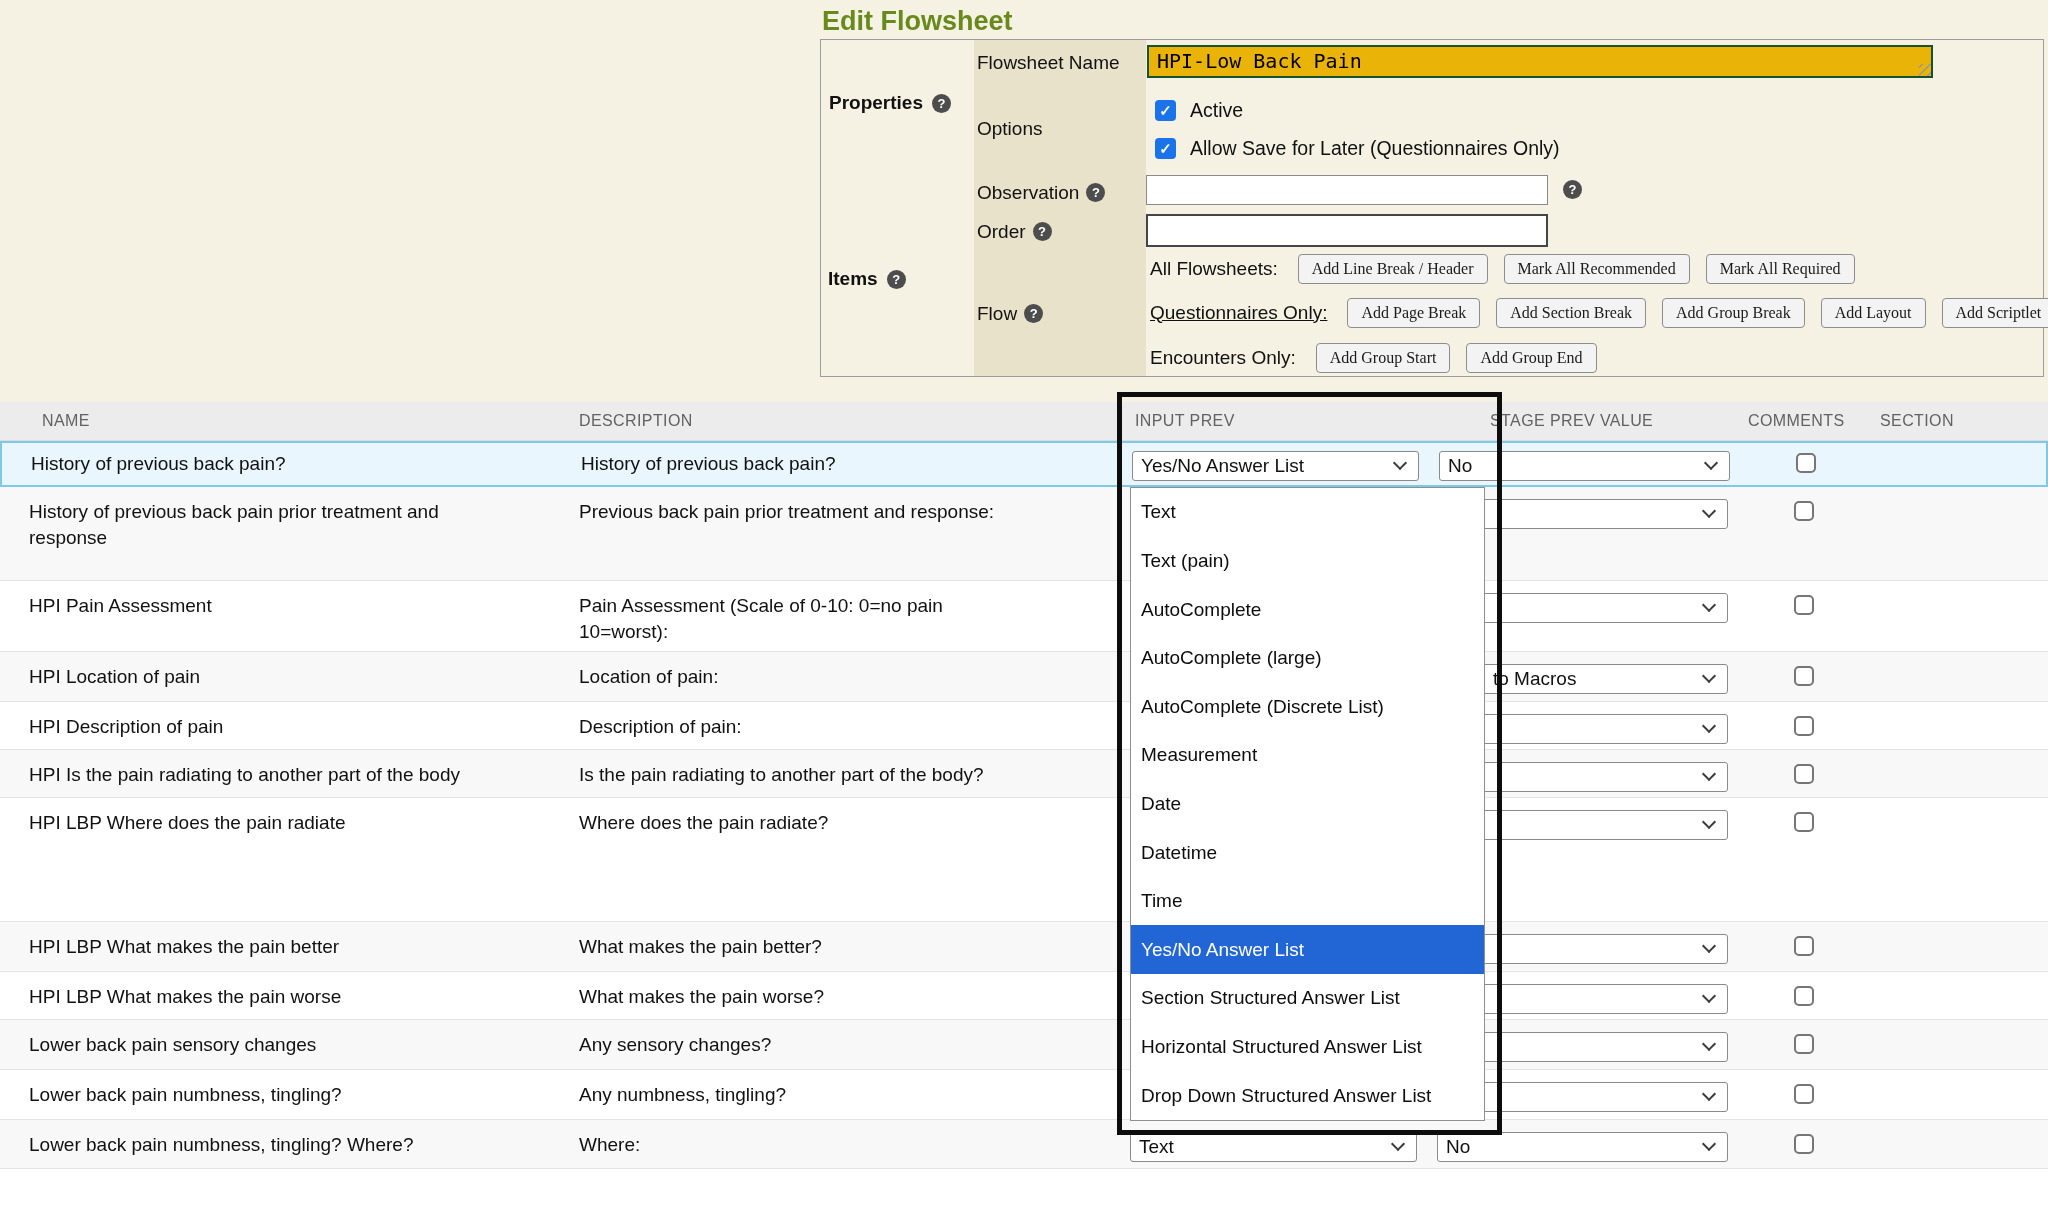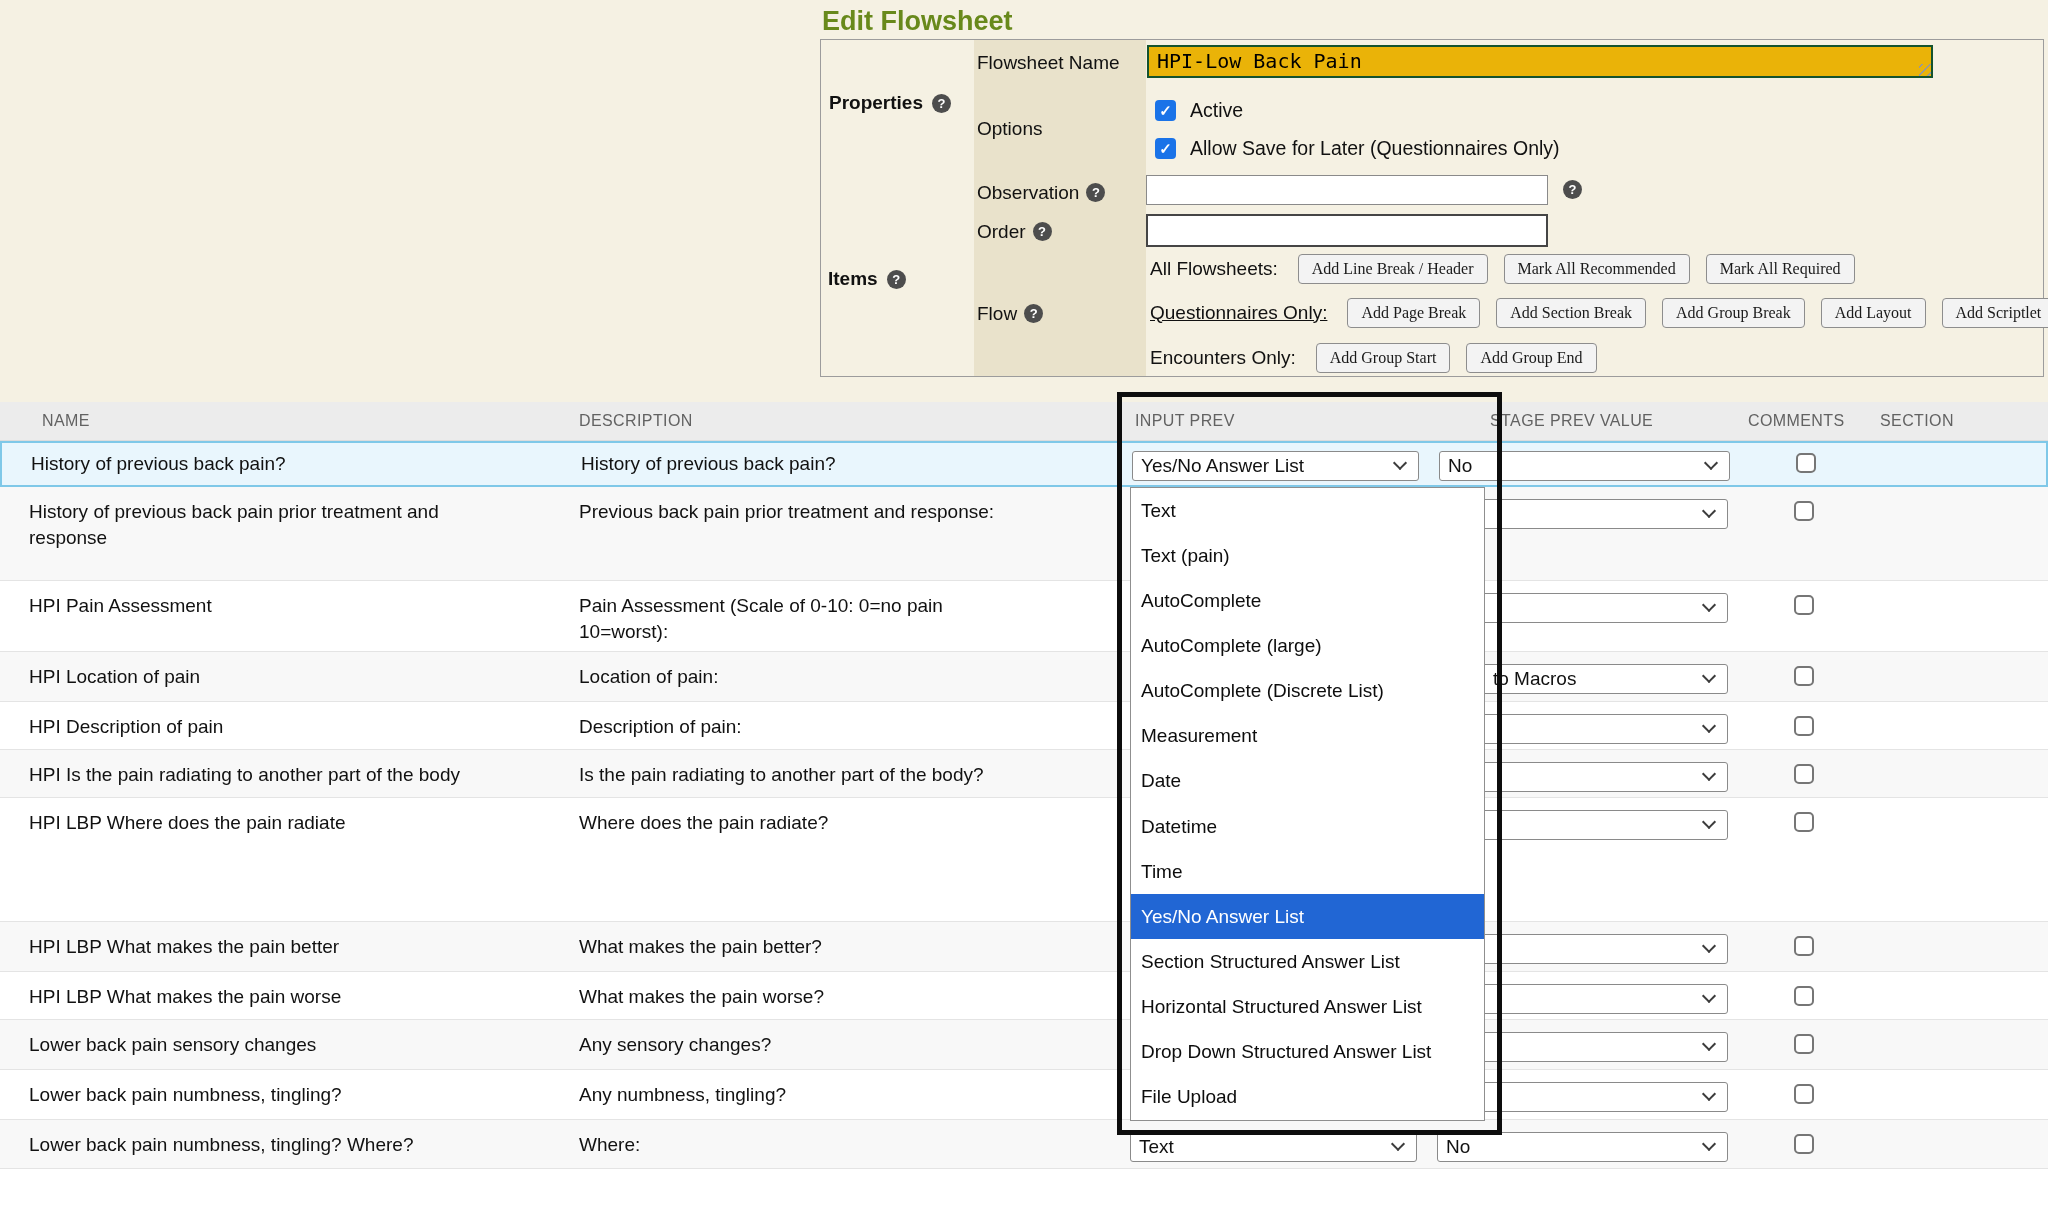--- a/index.html
+++ b/index.html
@@ -420,17 +420,16 @@
       <div class="dd-item">AutoComplete (large)</div>
       <div class="dd-item">AutoComplete (Discrete List)</div>
       <div class="dd-item">Measurement</div>
       <div class="dd-item">Date</div>
       <div class="dd-item">Datetime</div>
       <div class="dd-item">Time</div>
       <div class="dd-item selected">Yes/No Answer List</div>
       <div class="dd-item">Section Structured Answer List</div>
       <div class="dd-item">Horizontal Structured Answer List</div>
       <div class="dd-item">Drop Down Structured Answer List</div>
-      <div class="dd-item">File Upload</div>
     </div>
   <div class="annotation-box"></div>
 
 </div>
 
 </body></html>

